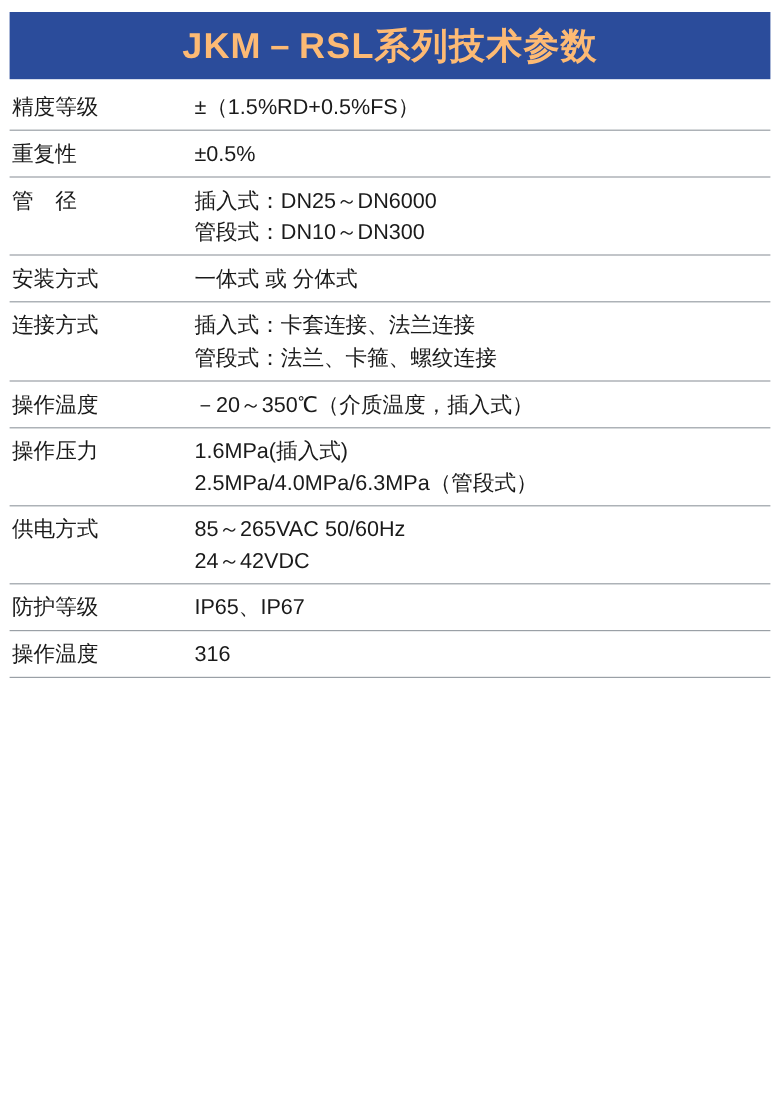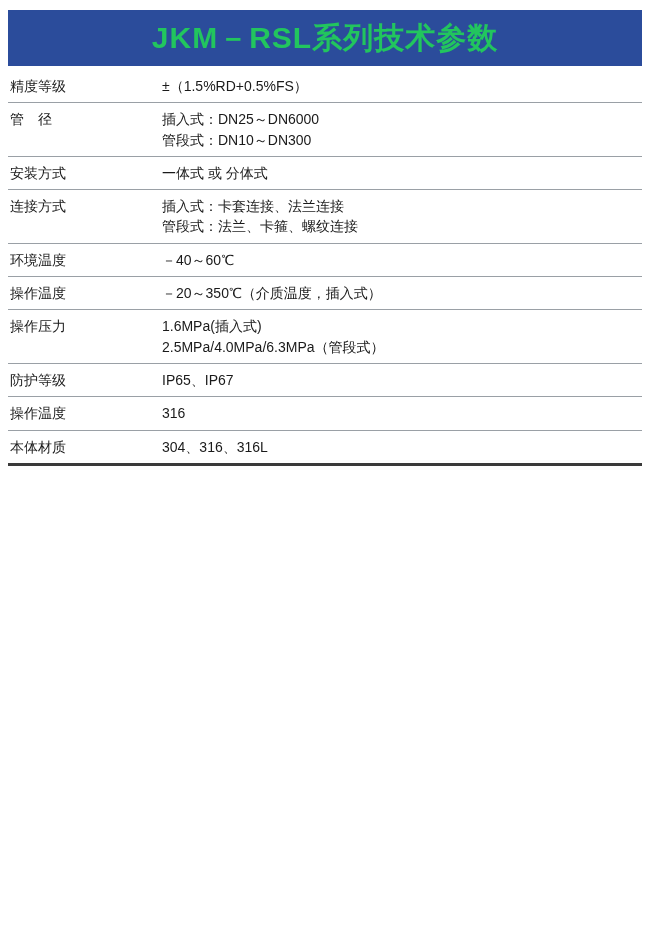--- a/index.html
+++ b/index.html
@@ -44,21 +44,21 @@
   }
   table.spec tr {
     border-bottom: 1px solid #9aa0a6;
   }
   table.spec tr.last-row {
     border-bottom: 3px solid #3a3a3a;
   }
   table.spec td {
     vertical-align: top;
     padding: 6px 2px 6px 2px;
-    font-size: 14px;
+    font-size: 18px;
     line-height: 1.45;
   }
   td.label {
     width: 148px;
     padding-left: 14px;
     white-space: nowrap;
   }
   td.label .lbl {
     display: inline-block;
   }
@@ -74,29 +74,35 @@
     display: block;
     white-space: nowrap;
   }
 </style>
 </head>
 <body>
 
 <div class="sheet">
 
   <div class="title-bar" style="background: rgb(43, 76, 155);">
-    <div class="title-text" style="color: #22c55e;">JKM－RSL系列技术参数</div>
+    <div class="title-text" style="color: #fdba74;">JKM－RSL系列技术参数</div>
   </div>
 
   <table class="spec">
     <tbody>
         <tr>
           <td class="label"><span class="lbl">精度等级</span></td>
           <td class="value">
             <span class="vline">±（1.5%RD+0.5%FS）</span>
+          </td>
+        </tr>
+        <tr>
+          <td class="label"><span class="lbl">重复性</span></td>
+          <td class="value">
+            <span class="vline">±0.5%</span>
           </td>
         </tr>
         <tr>
           <td class="label spread"><span class="lbl">管　径</span></td>
           <td class="value">
             <span class="vline">插入式：DN25～DN6000</span>
             <span class="vline">管段式：DN10～DN300</span>
           </td>
         </tr>
         <tr>
@@ -106,52 +112,47 @@
           </td>
         </tr>
         <tr>
           <td class="label"><span class="lbl">连接方式</span></td>
           <td class="value">
             <span class="vline">插入式：卡套连接、法兰连接</span>
             <span class="vline">管段式：法兰、卡箍、螺纹连接</span>
           </td>
         </tr>
         <tr>
-          <td class="label"><span class="lbl">环境温度</span></td>
-          <td class="value">
-            <span class="vline">－40～60℃</span>
-          </td>
-        </tr>
-        <tr>
           <td class="label"><span class="lbl">操作温度</span></td>
           <td class="value">
             <span class="vline">－20～350℃（介质温度，插入式）</span>
           </td>
         </tr>
         <tr>
           <td class="label"><span class="lbl">操作压力</span></td>
           <td class="value">
             <span class="vline">1.6MPa(插入式)</span>
             <span class="vline">2.5MPa/4.0MPa/6.3MPa（管段式）</span>
+          </td>
+        </tr>
+        <tr>
+          <td class="label"><span class="lbl">供电方式</span></td>
+          <td class="value">
+            <span class="vline">85～265VAC  50/60Hz</span>
+            <span class="vline">24～42VDC</span>
           </td>
         </tr>
         <tr>
           <td class="label"><span class="lbl">防护等级</span></td>
           <td class="value">
             <span class="vline">IP65、IP67</span>
           </td>
         </tr>
         <tr>
           <td class="label"><span class="lbl">操作温度</span></td>
           <td class="value">
             <span class="vline">316</span>
           </td>
         </tr>
-        <tr class="last-row">
-          <td class="label"><span class="lbl">本体材质</span></td>
-          <td class="value">
-            <span class="vline">304、316、316L</span>
-          </td>
-        </tr>
       </tbody>
   </table>
 
 </div>
 
 </body></html>

